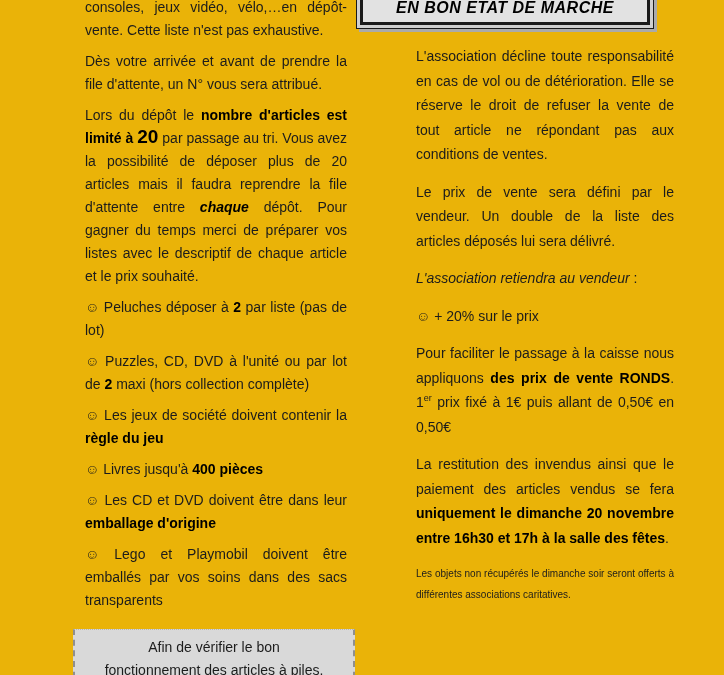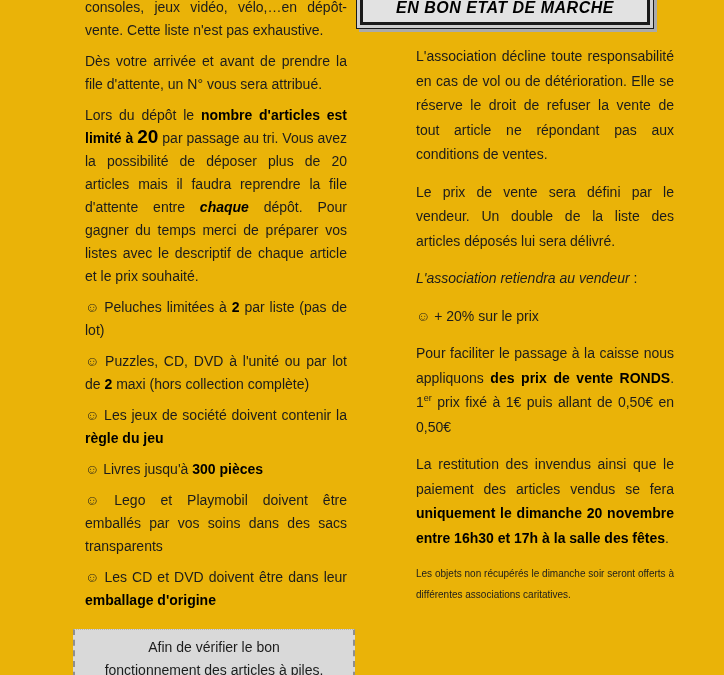--- a/index.html
+++ b/index.html
@@ -71,26 +71,26 @@
 </style>
 </head>
 <body>
 
 <div class="page">
 
   <div class="col col-left">
     <p><span>consoles, jeux vidéo, vélo,…en dépôt-vente. Cette liste n'est pas exhaustive.</span></p>
     <p><span>Dès votre arrivée et avant de prendre la file d'attente, un N° vous sera attribué.</span></p>
     <p><span>Lors du dépôt le </span><span class="b">nombre d'articles est limité à </span><span class="b big">20</span><span> par passage au tri. Vous avez la possibilité de déposer plus de 20 articles mais il faudra reprendre la file d'attente entre </span><span class="b i">chaque</span><span> dépôt. Pour gagner du temps merci de préparer vos listes avec le descriptif de chaque article et le prix souhaité.</span></p>
-    <p><span>☺ Peluches limitées à </span><span class="b">2</span><span> par liste (pas de lot)</span></p>
+    <p><span>☺ Peluches déposer à </span><span class="b">2</span><span> par liste (pas de lot)</span></p>
     <p><span>☺ Puzzles, CD, DVD à l'unité ou par lot de </span><span class="b">2</span><span> maxi (hors collection complète)</span></p>
     <p><span>☺ Les jeux de société doivent contenir la </span><span class="b">règle du jeu</span></p>
-    <p><span>☺ Livres jusqu'à </span><span class="b">300 pièces</span></p>
+    <p><span>☺ Livres jusqu'à </span><span class="b">400 pièces</span></p>
+    <p><span>☺ Les CD et DVD doivent être dans leur </span><span class="b">emballage d'origine</span></p>
     <p><span>☺ Lego et Playmobil doivent être emballés par vos soins dans des sacs transparents</span></p>
-    <p><span>☺ Les CD et DVD doivent être dans leur </span><span class="b">emballage d'origine</span></p>
   </div>
 
   <div class="header-box">
     <div class="header-box-inner">EN BON ETAT DE MARCHE</div>
   </div>
 
   <div class="col col-right">
     <p><span>L'association décline toute responsabilité en cas de vol ou de détérioration. Elle se réserve le droit de refuser la vente de tout article ne répondant pas aux conditions de ventes.</span></p>
     <p><span>Le prix de vente sera défini par le vendeur. Un double de la liste des articles déposés lui sera délivré.</span></p>
     <p><span class="i u">L'association retiendra au vendeur</span><span> :</span></p>

